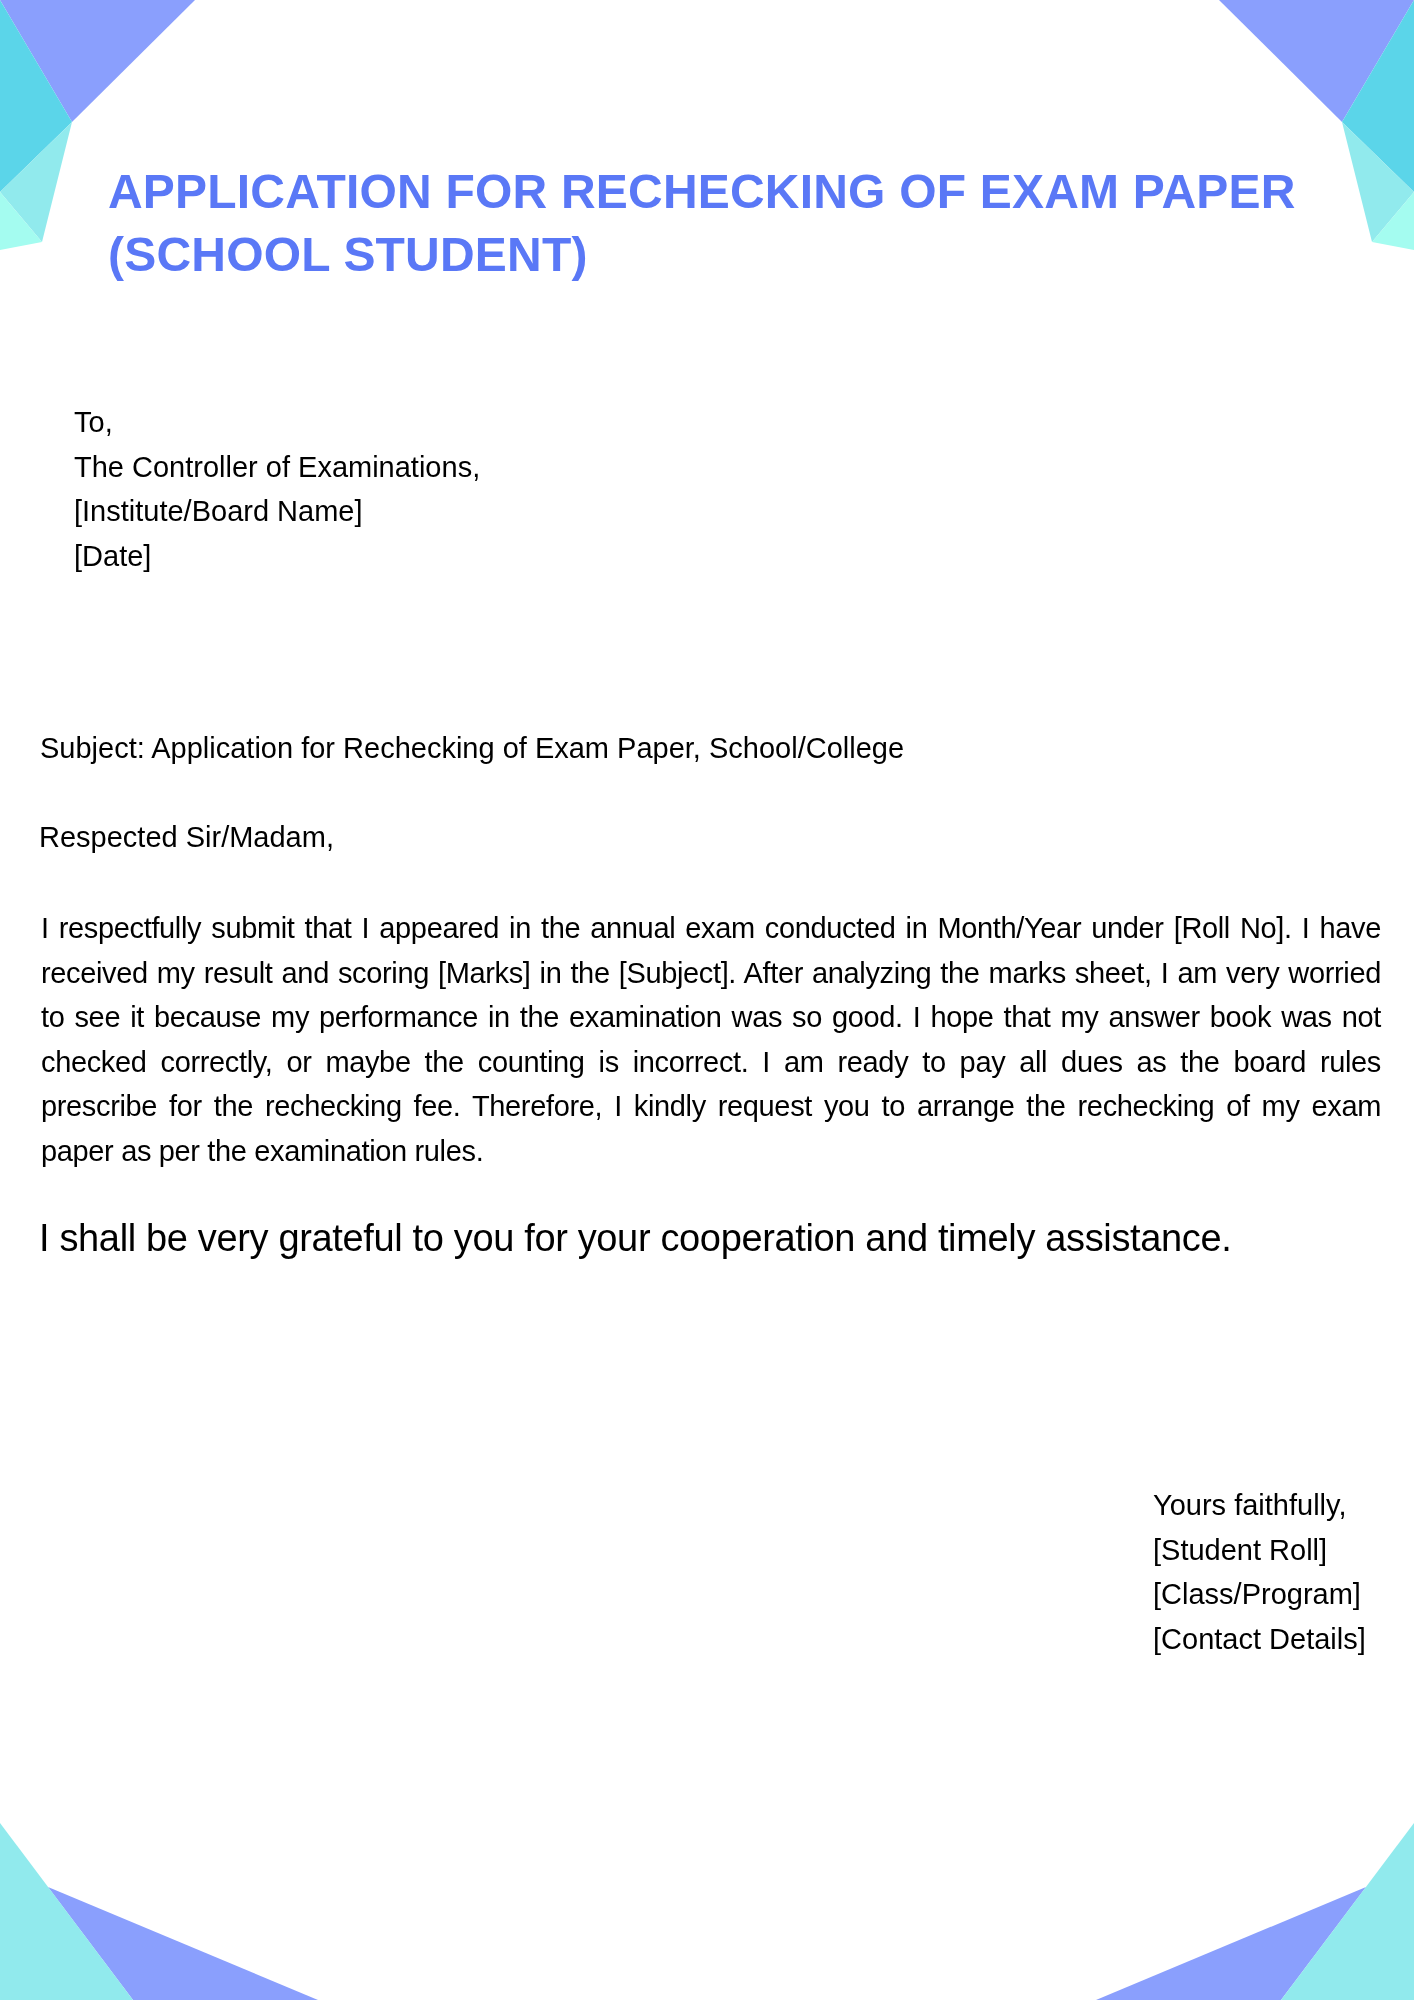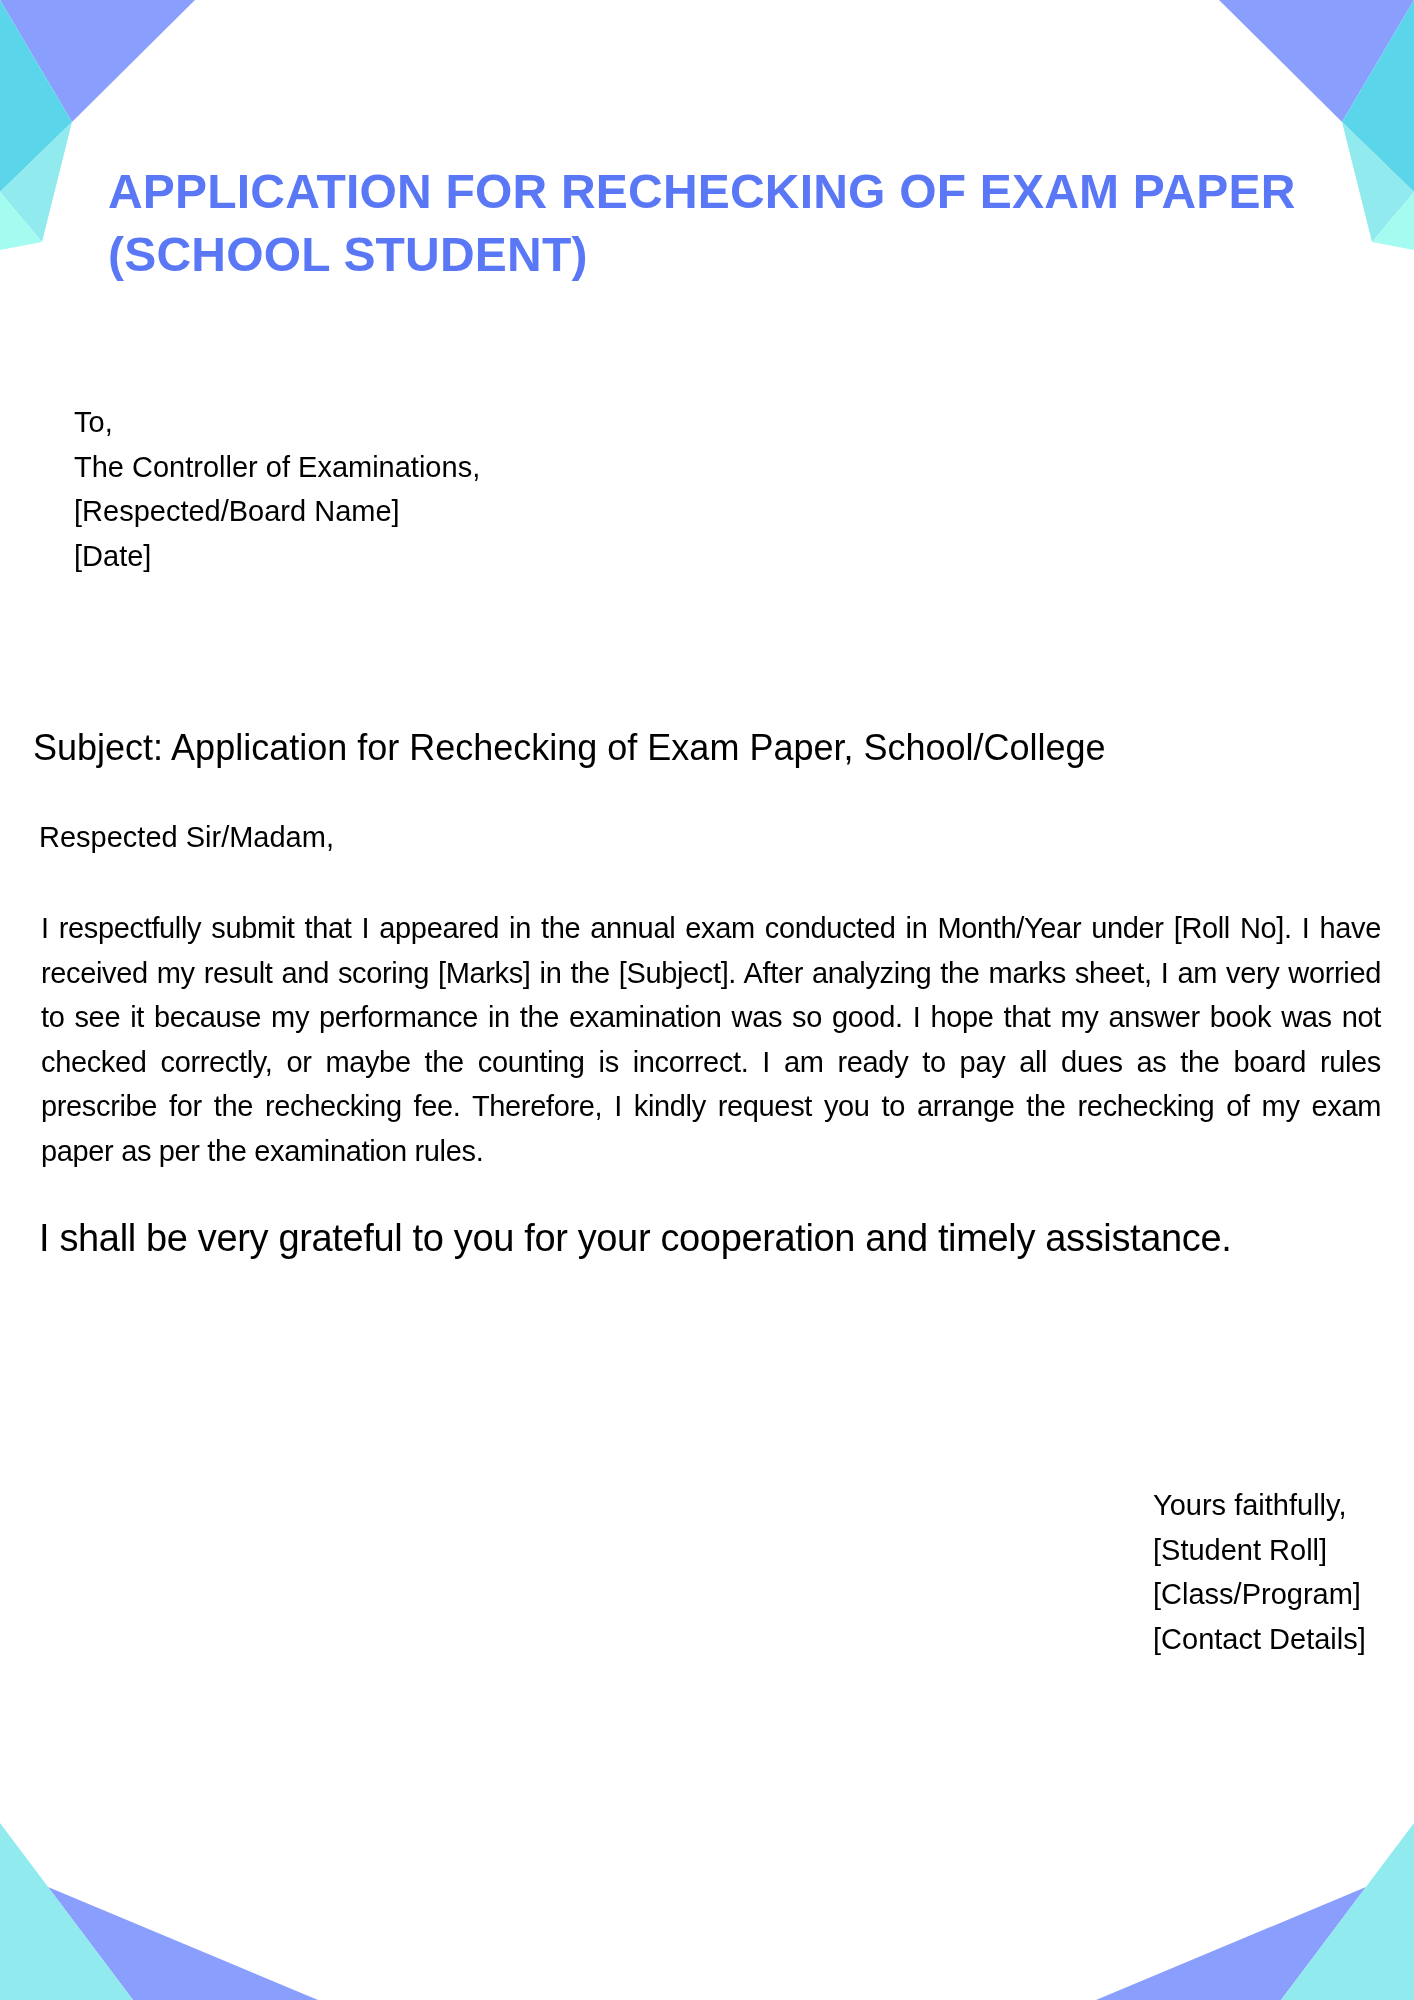--- a/index.html
+++ b/index.html
@@ -40,23 +40,23 @@
       position: absolute;
       left: 39px;
       top: 400px;
       font-size: 29px;
       line-height: 44.5px;
       margin-left: 35px;
     }
     .recipient div { white-space: nowrap; }
     .subject {
       position: absolute;
-      left: 33px;
+      left: 40px;
       top: 726px;
-      font-size: 36px;
+      font-size: 29px;
       line-height: 44.5px;
       white-space: nowrap;
     }
     .salutation {
       position: absolute;
       left: 39px;
       top: 815px;
       font-size: 29px;
       line-height: 44.5px;
       white-space: nowrap;
@@ -121,21 +121,21 @@
 </svg>
 
 <h1 class="title">
   <span>APPLICATION FOR RECHECKING OF EXAM PAPER</span>
   <span>(SCHOOL STUDENT)</span>
 </h1>
 
 <div class="recipient">
   <div>To,</div>
   <div>The Controller of Examinations,</div>
-  <div>[Respected/Board Name]</div>
+  <div>[Institute/Board Name]</div>
   <div>[Date]</div>
 </div>
 
 <div class="subject">Subject: Application for Rechecking of Exam Paper, School/College</div>
 
 <div class="salutation">Respected Sir/Madam,</div>
 
 <p class="body-para">I respectfully submit that I appeared in the annual exam conducted in Month/Year under [Roll No]. I have received my result and scoring [Marks] in the [Subject]. After analyzing the marks sheet, I am very worried to see it because my performance in the examination was so good. I hope that my answer book was not checked correctly, or maybe the counting is incorrect. I am ready to pay all dues as the board rules prescribe for the rechecking fee. Therefore, I kindly request you to arrange the rechecking of my exam paper as per the examination rules.</p>
 
 <div class="closing-para">I shall be very grateful to you for your cooperation and timely assistance.</div>

